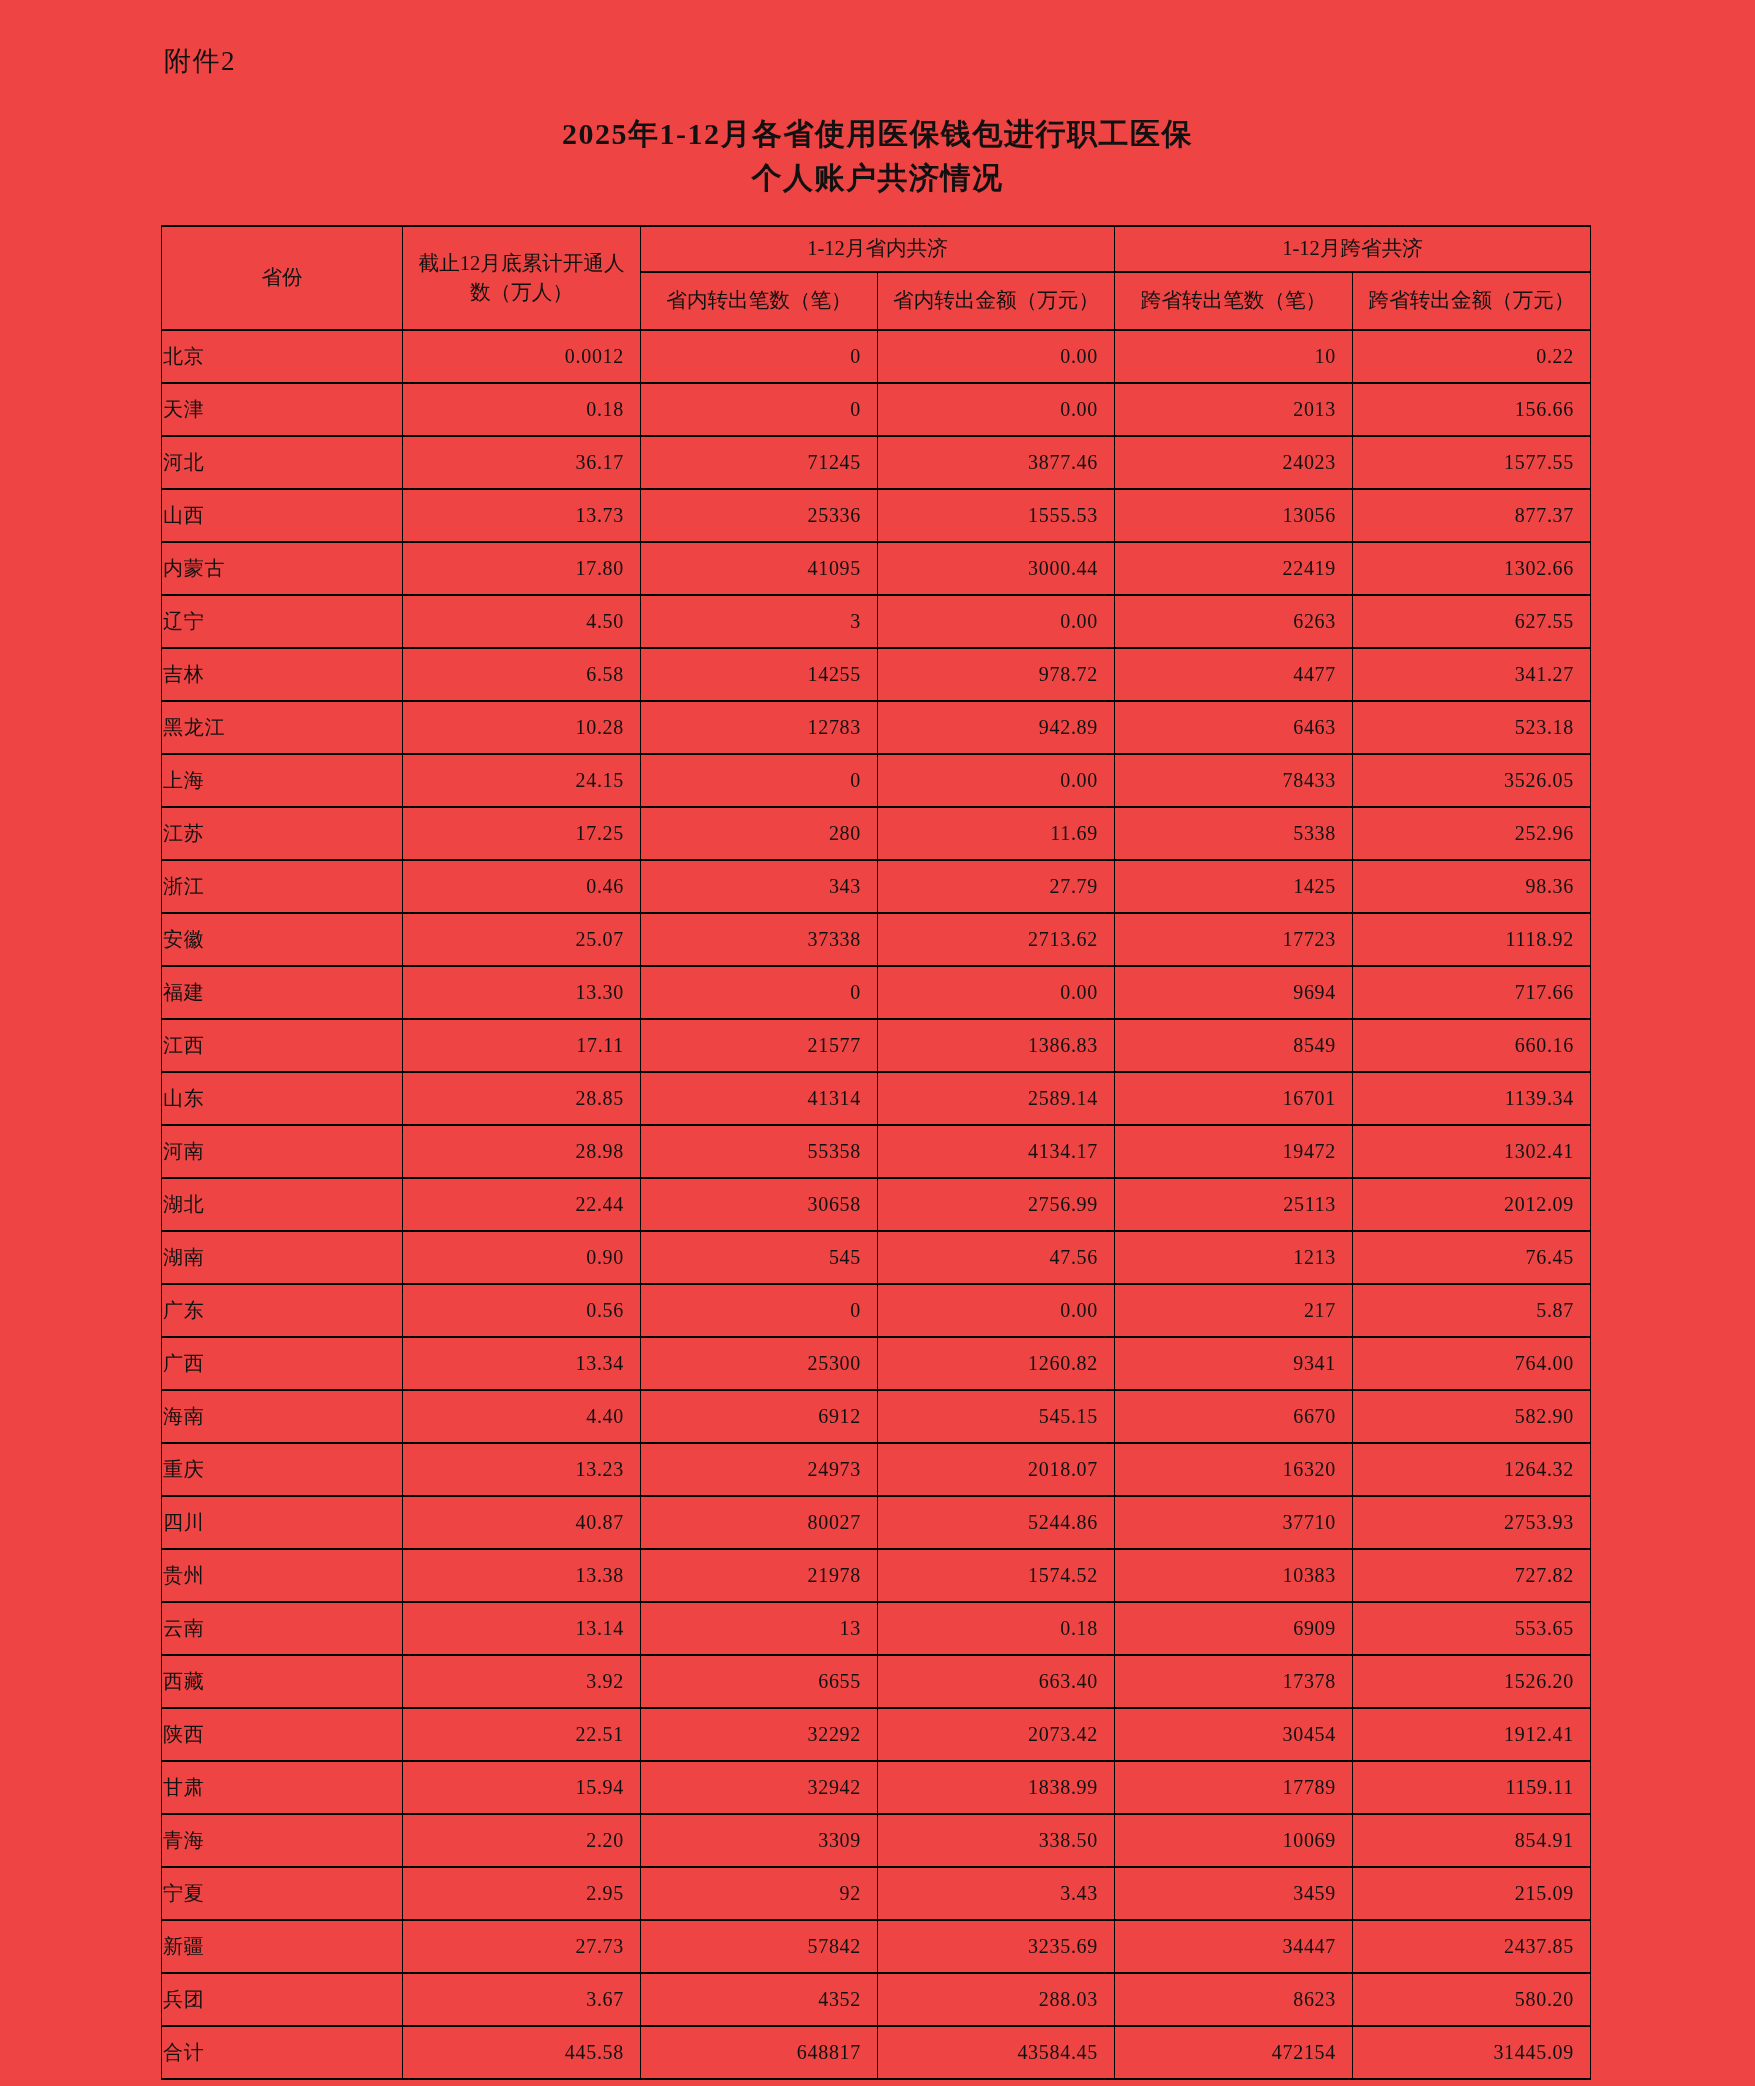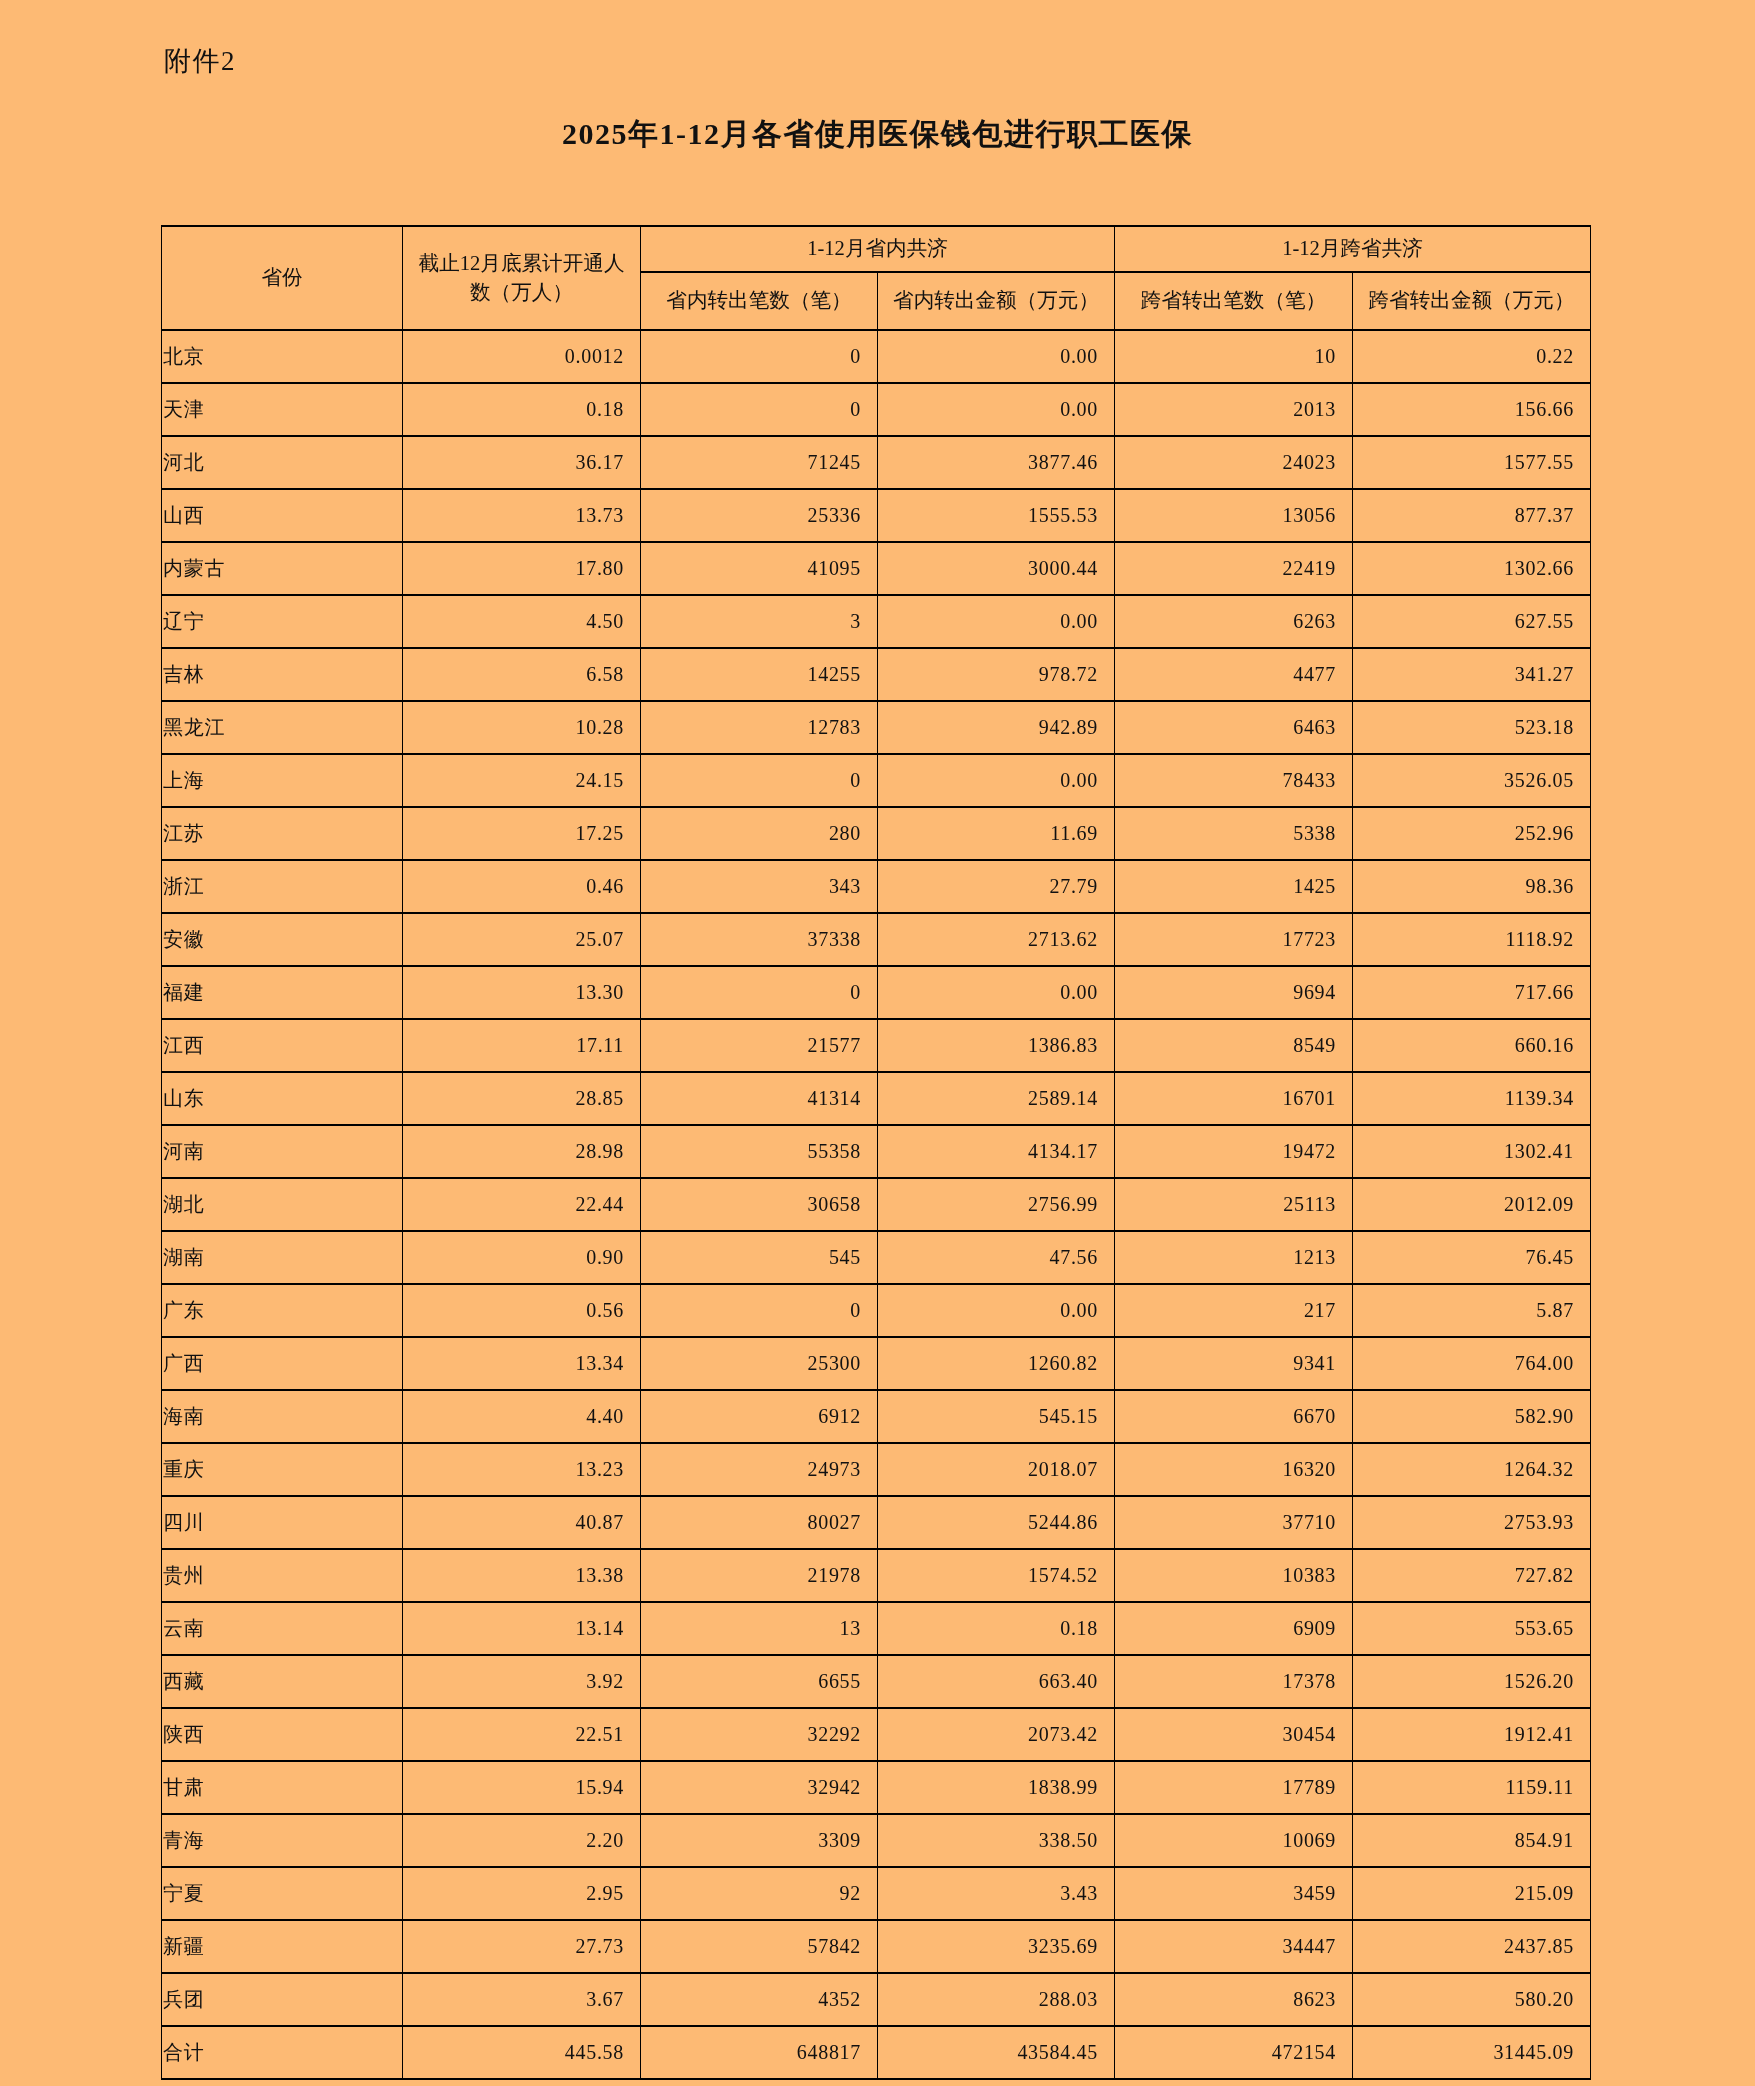--- a/index.html
+++ b/index.html
@@ -6,21 +6,21 @@
     margin: 0;
     padding: 0;
     background: #ffffff;
     font-family: "Liberation Serif", "DejaVu Serif", serif;
     color: #111111;
   }
   .page {
     position: relative;
     width: 1755px;
     height: 2087px;
-    background: #fdba74;
+    background: #ef4444;
     overflow: hidden;
   }
   .attachment {
     position: absolute;
     top: 43px;
     left: 164px;
     font-size: 27px;
     letter-spacing: 1.5px;
   }
   .doc-title {
@@ -74,20 +74,21 @@
 </style>
 </head>
 <body>
 
 <div class="page">
 
   <div class="attachment">附件2</div>
 
   <div class="doc-title">
     <div>2025年1-12月各省使用医保钱包进行职工医保</div>
+    <div>个人账户共济情况</div>
   </div>
 
   <table class="data-table">
     <colgroup>
       <col style="width:241px">
       <col style="width:238px">
       <col style="width:237px">
       <col style="width:237px">
       <col style="width:238px">
       <col style="width:238px">

